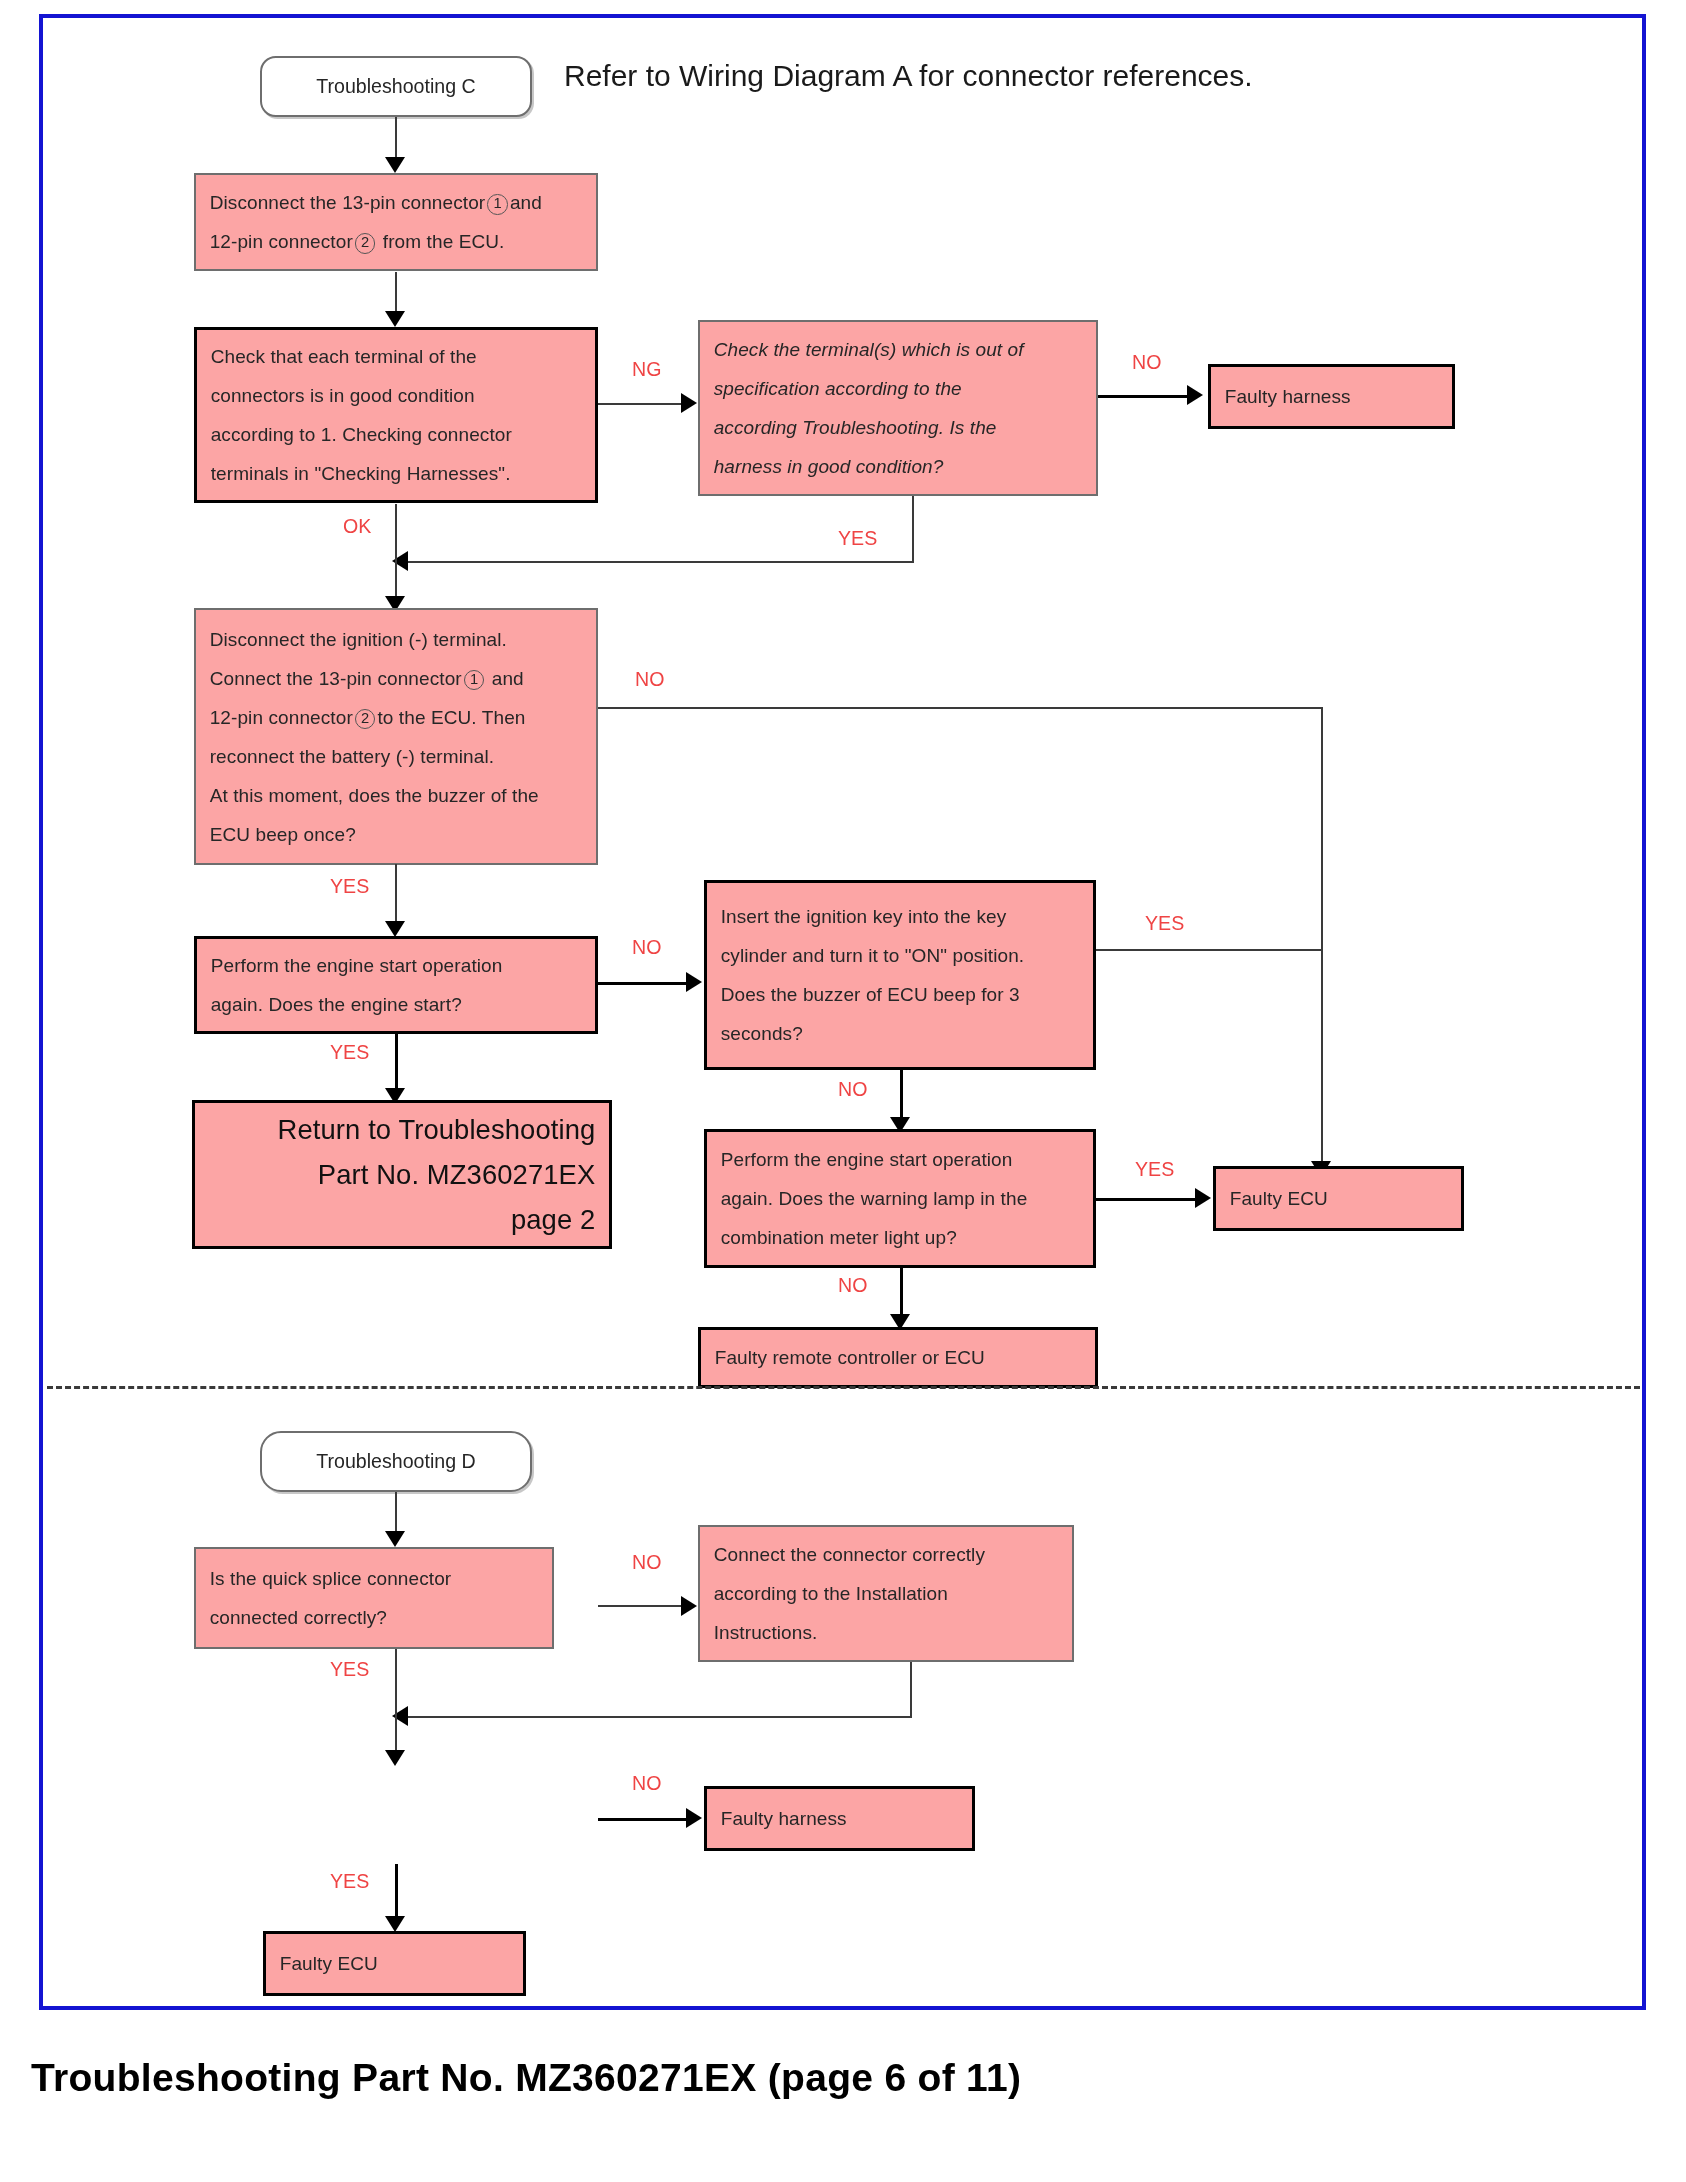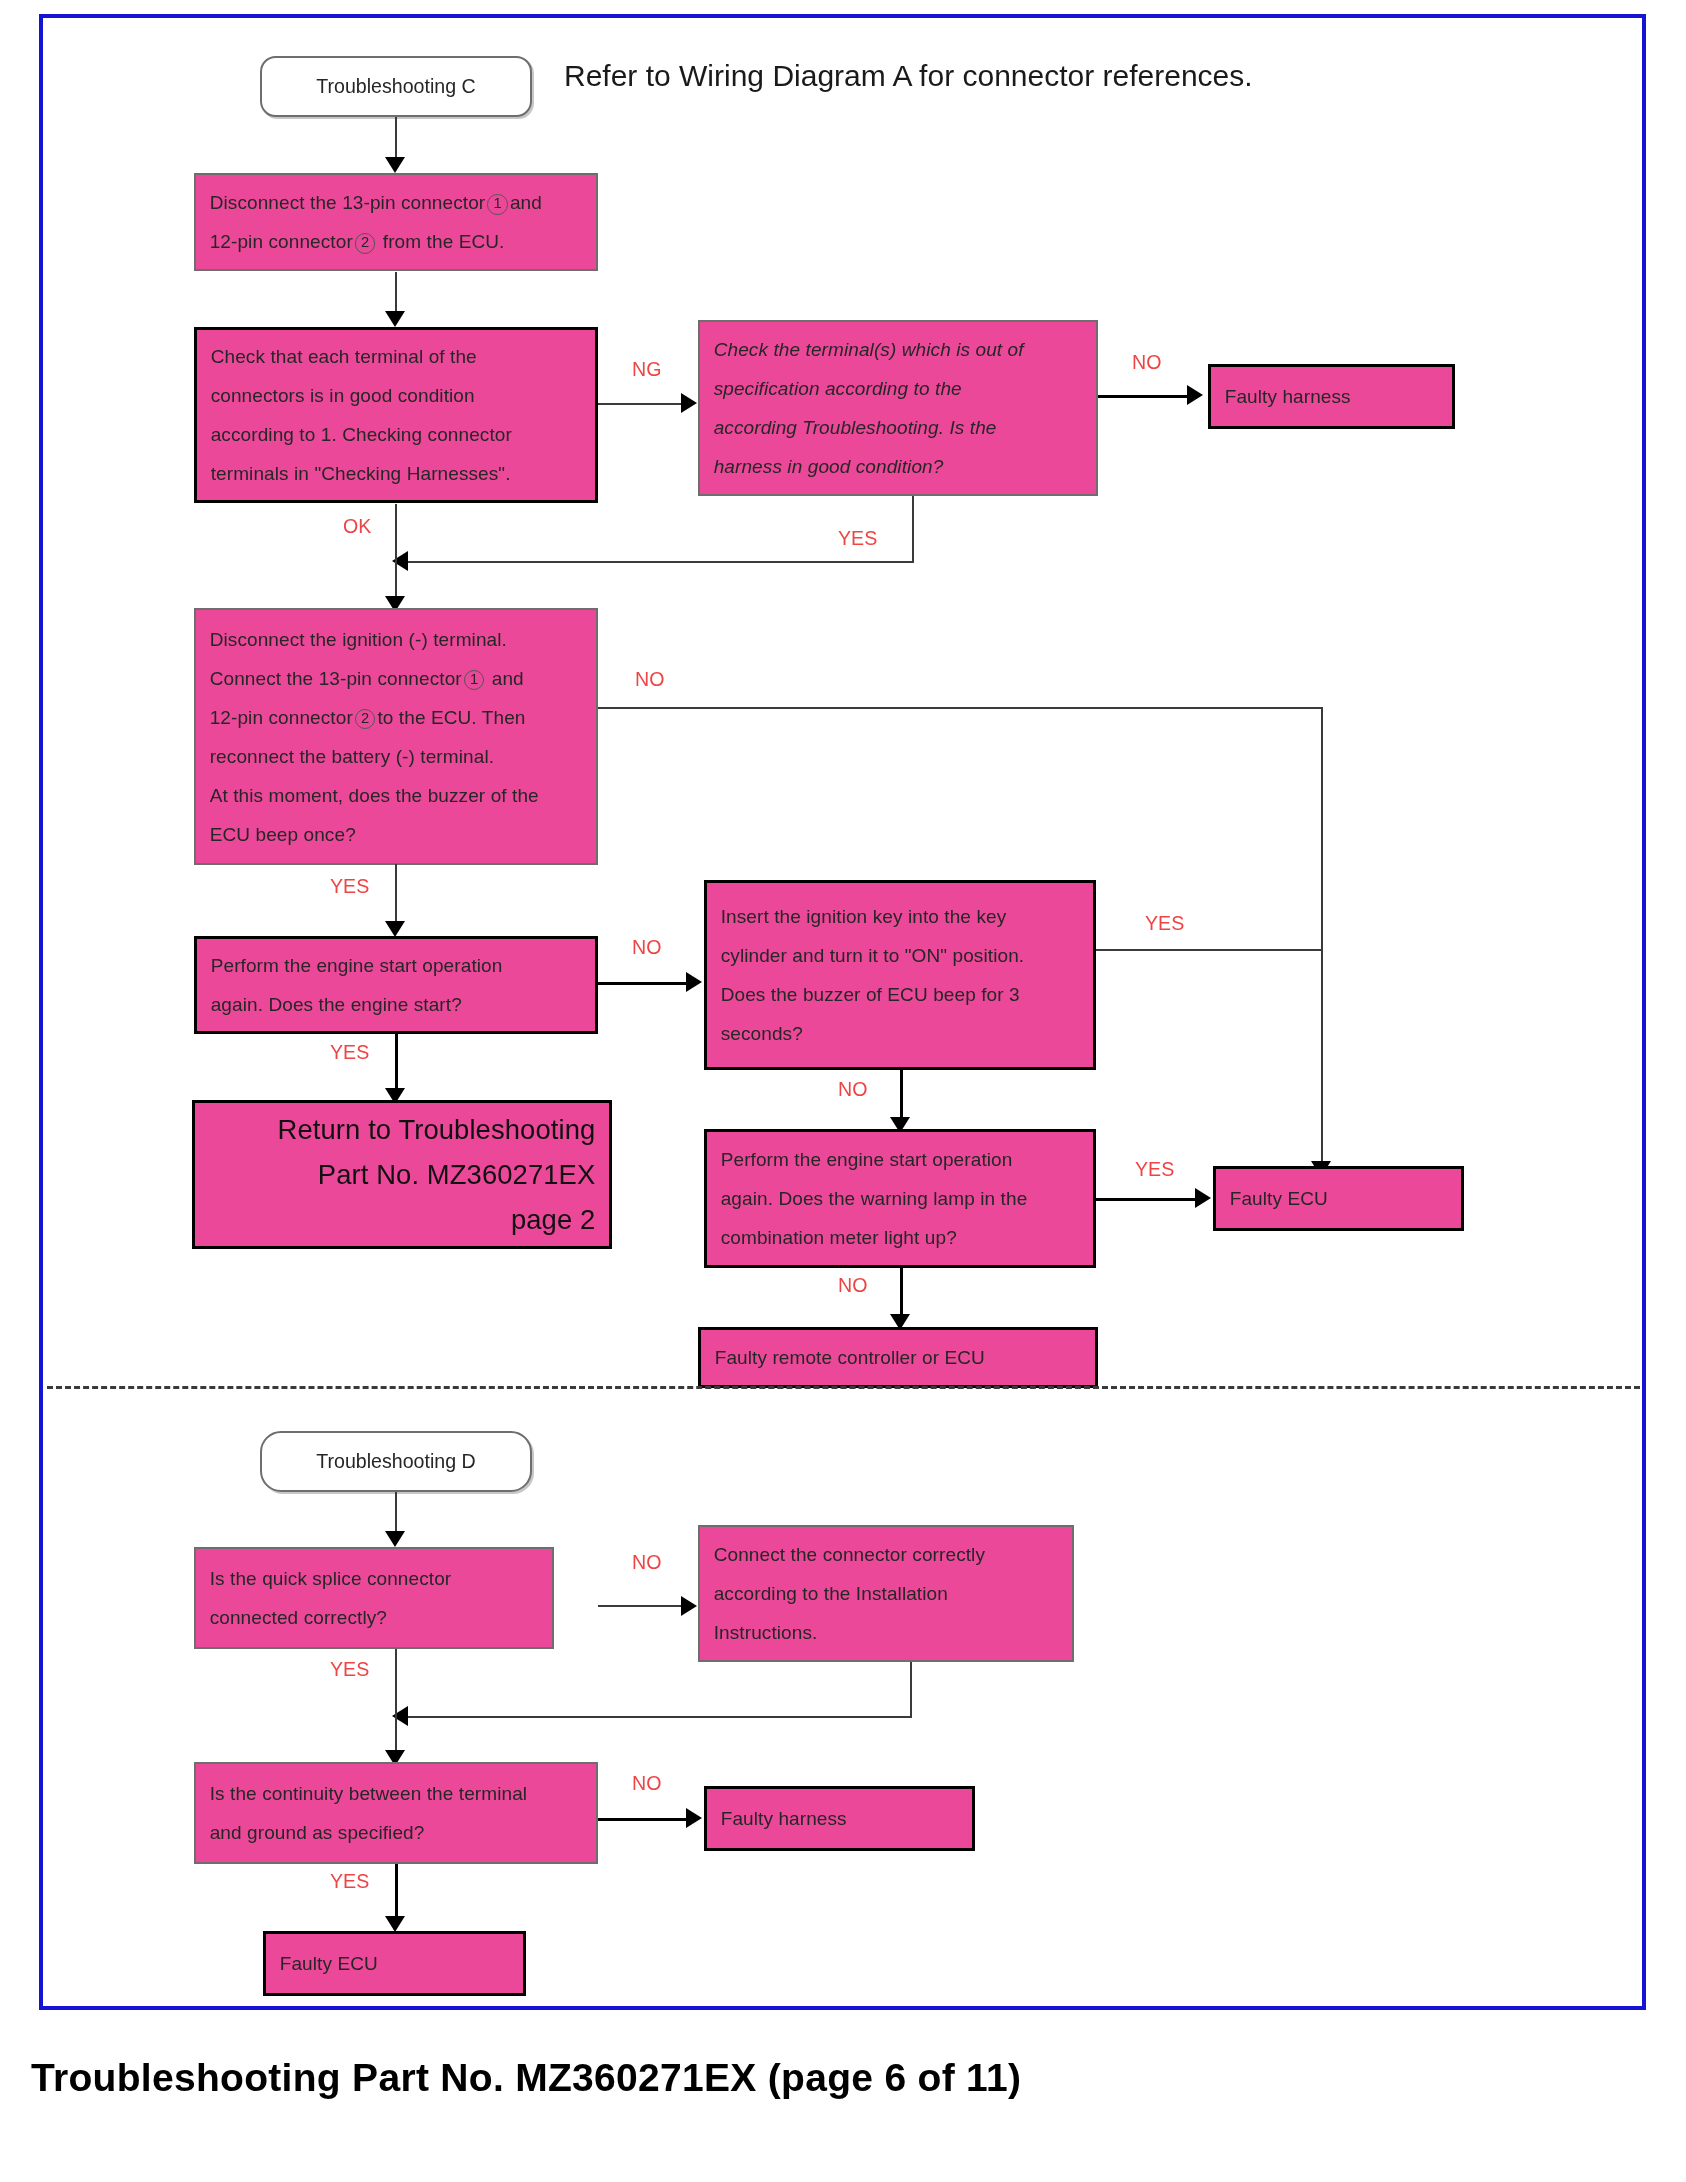--- a/index.html
+++ b/index.html
@@ -26,21 +26,21 @@
   
   #divider {
     position: absolute;
     left: 47px; top: 1386px;
     width: 1593px; height: 0;
     border-top: 3.9px dashed #3a3a3a;
   }
   
   .box {
     position: absolute;
-    background: #ec4899;
+    background: #fca5a5;
     border: 2px solid #6e6e6e;
     display: flex;
     flex-direction: column;
     justify-content: center;
     padding: 5.9px 13.7px;
   }
   .box.thick {
     border: 3.9px solid #000000;
   }
   .box .line {
@@ -294,24 +294,20 @@
   </div>
 
   <div class="vline" style="left:910px; top:1662px; height:56px;"></div>
   <div class="hline" style="left:402px; top:1716px; width:510px;"></div>
   <div class="arrow-left" style="left:392px; top:1706px;"></div>
 
   <div class="vline" style="left:395px; top:1649px; height:108px;"></div>
   <div class="arrow-down" style="left:385px; top:1750px;"></div>
   <div class="elabel" style="left:330px; top:1658px;">YES</div>
 
-  <div class="box" style="left:194px; top:1762px; width:404px; height:102px;">
-    <div class="line">Is the continuity between the terminal</div>
-    <div class="line">and ground as specified?</div>
-  </div>
 
   <div class="hline bold" style="left:598px; top:1818px; width:98px;"></div>
   <div class="arrow-right" style="left:686px; top:1808px;"></div>
   <div class="elabel" style="left:632px; top:1772px;">NO</div>
 
   <div class="box thick" style="left:704px; top:1786px; width:271px; height:65px;">
     <div class="line">Faulty harness</div>
   </div>
 
   <div class="vline bold" style="left:395px; top:1864px; height:59px;"></div>

